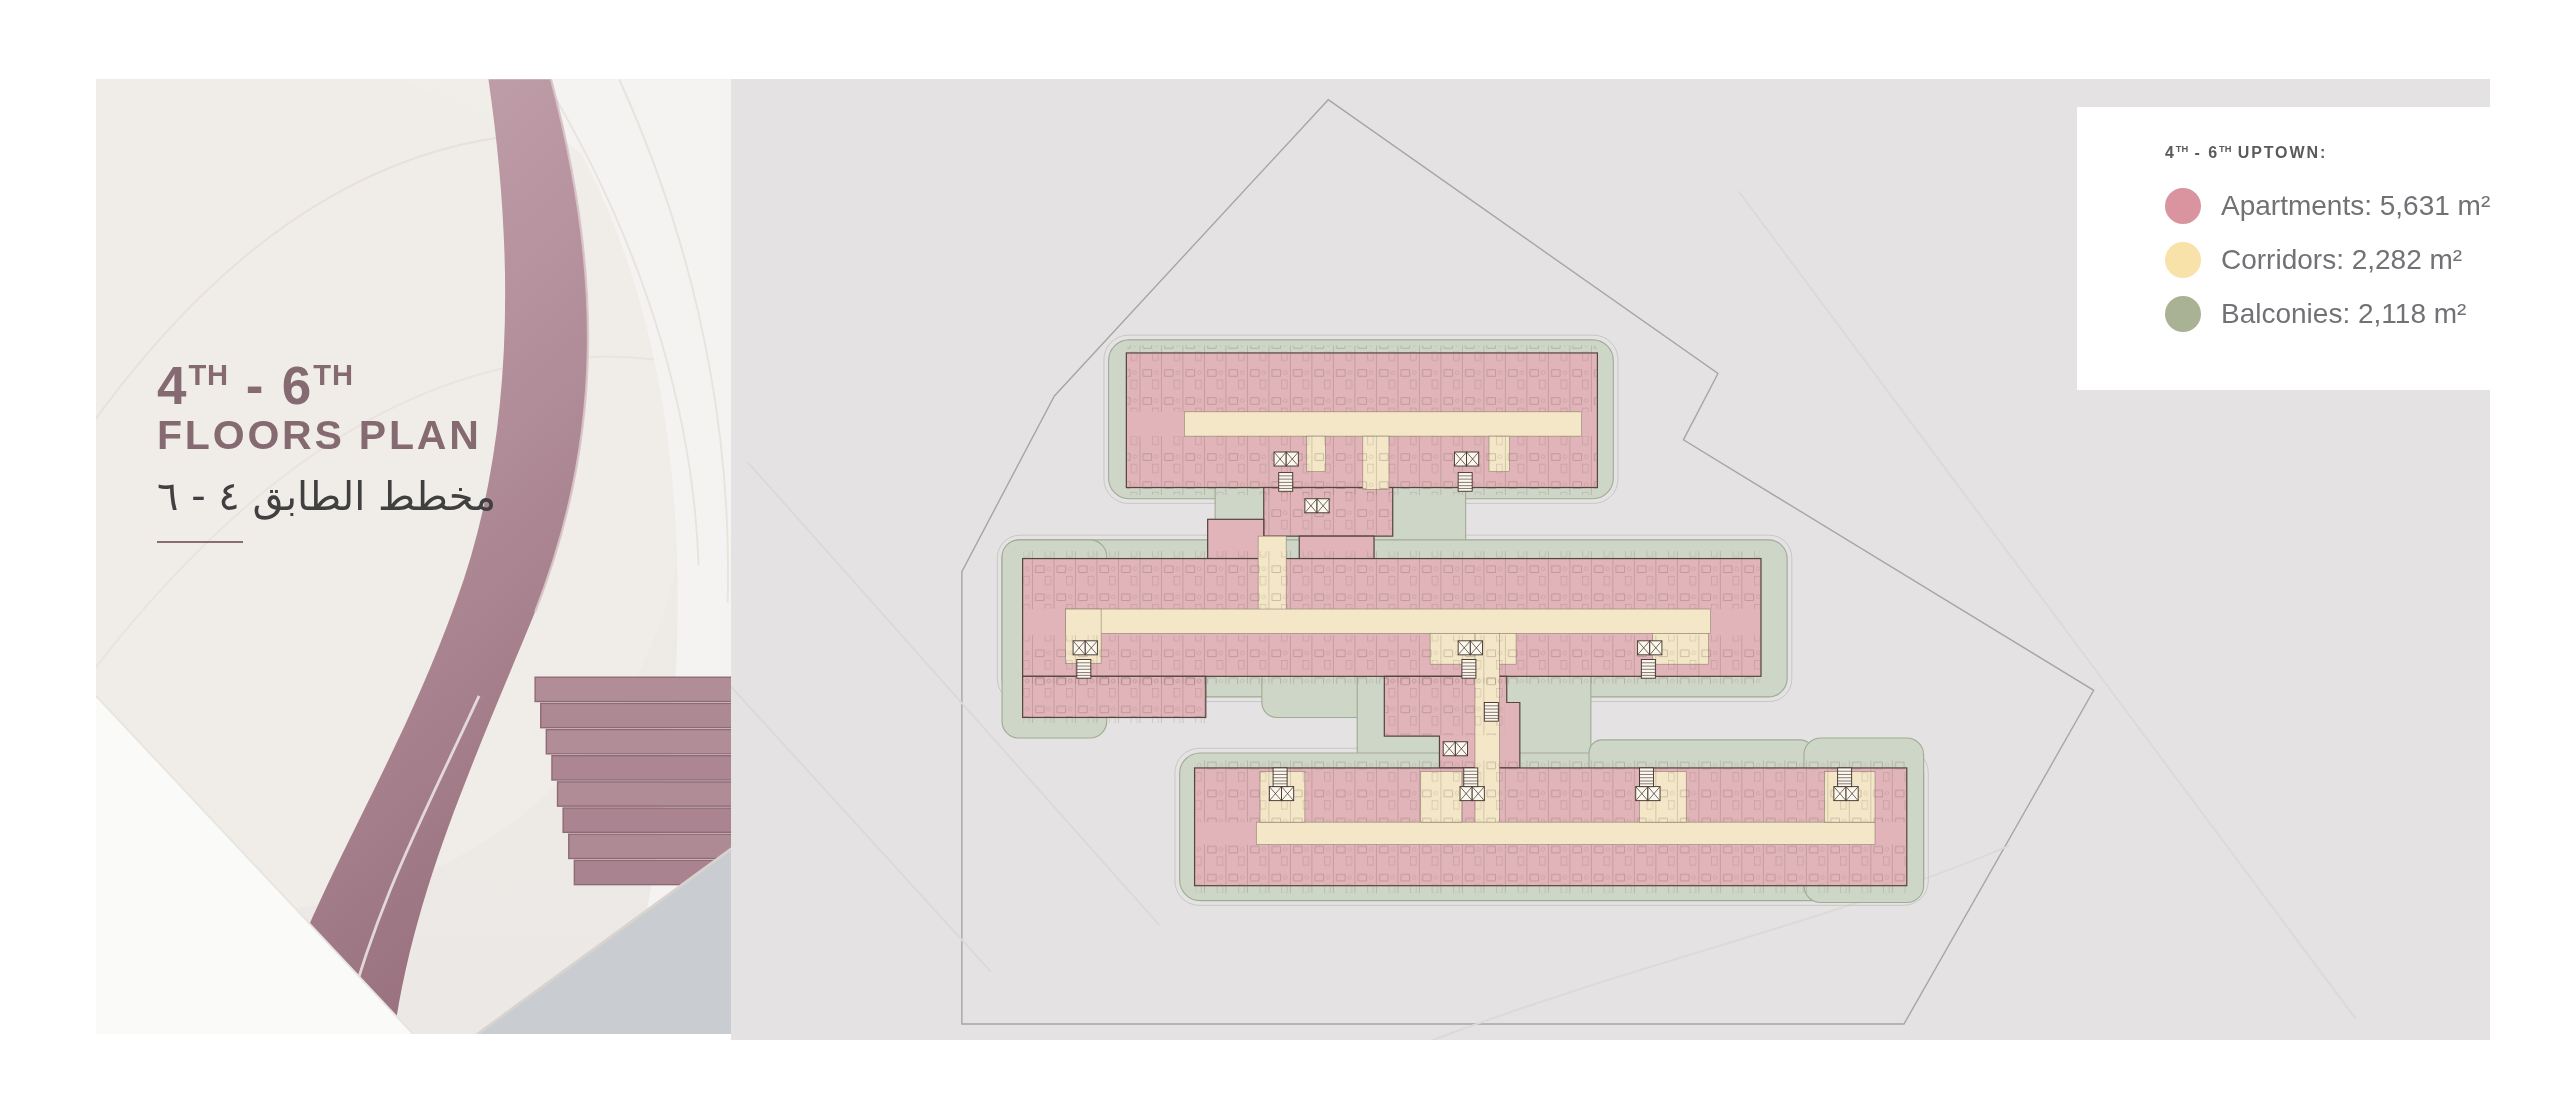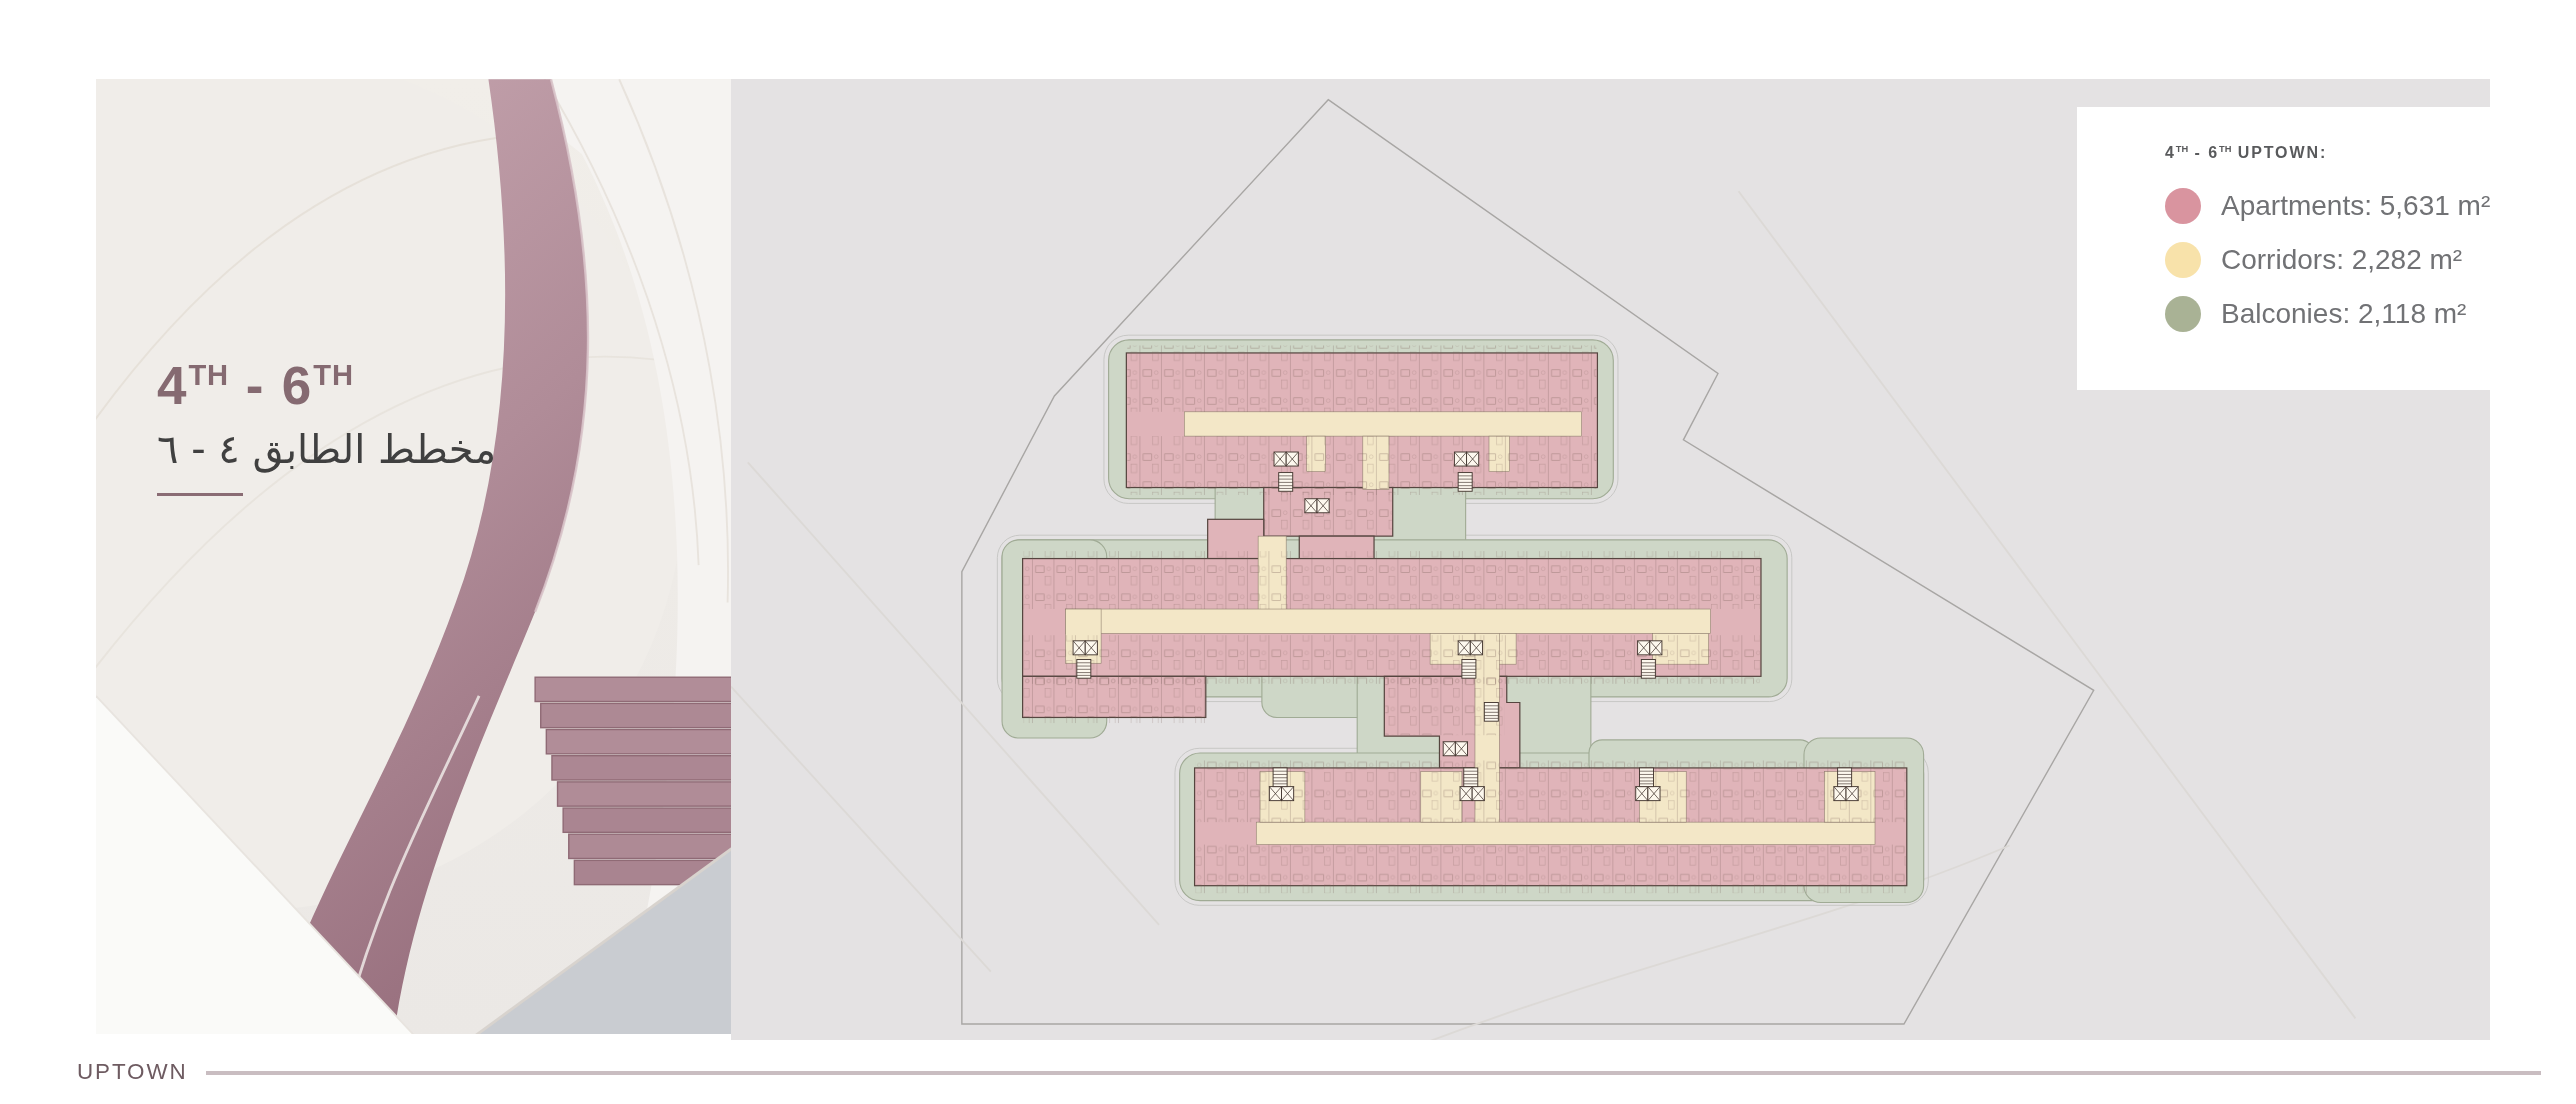--- a/index.html
+++ b/index.html
@@ -78,20 +78,21 @@
       <path d="M 487,0 C 540,200 545,380 470,570 C 400,740 340,870 318,1028 L 180,1028
                C 240,850 320,740 385,560 C 448,390 448,190 420,0 Z" fill="url(#mgrad)"></path>
       <path d="M 487,0 C 540,200 545,380 470,570" fill="none" stroke="#d8c3c9" stroke-width="2.5" opacity="0.9"></path>
       <path d="M 262,1028 C 300,880 350,790 410,660" fill="none" stroke="#efe9e6" stroke-width="3" opacity="0.85"></path>
       <path d="M 0,660 L 345,1028 L 0,1028 Z" fill="#fafaf8"></path>
       <path d="M 0,660 L 345,1028" fill="none" stroke="#e8e4df" stroke-width="2"></path>
     </svg>
 
     <div class="title-block">
       <div class="tb-line1"><span>4</span><sup>TH</sup><span> - </span><span>6</span><sup>TH</sup></div>
+      <div class="tb-line2">FLOORS PLAN</div>
       <div class="tb-arabic">مخطط الطابق ٤ - ٦</div>
       <div class="tb-rule"></div>
     </div>
   </div>
 
   <div id="panel">
     <svg width="1759" height="961" viewBox="782 85 1882 1028">
       <defs>
         <pattern id="units" width="23" height="30" patternUnits="userSpaceOnUse">
           <path d="M0,0 V30" stroke="#6a524c" stroke-width="0.9" opacity="0.55"></path>
@@ -221,19 +222,15 @@
     <div class="lg-item">
       <span class="lg-swatch sw1"></span>
       <span class="lg-label">Corridors: 2,282 m²</span>
     </div>
     <div class="lg-item">
       <span class="lg-swatch sw2"></span>
       <span class="lg-label">Balconies: 2,118 m²</span>
     </div>
   </div>
 
-  <div id="footer">
-    <span class="ft-brand">UPTOWN</span>
-    <span class="ft-rule"></span>
-  </div>
 
 </div>
 
 
 </body></html>

